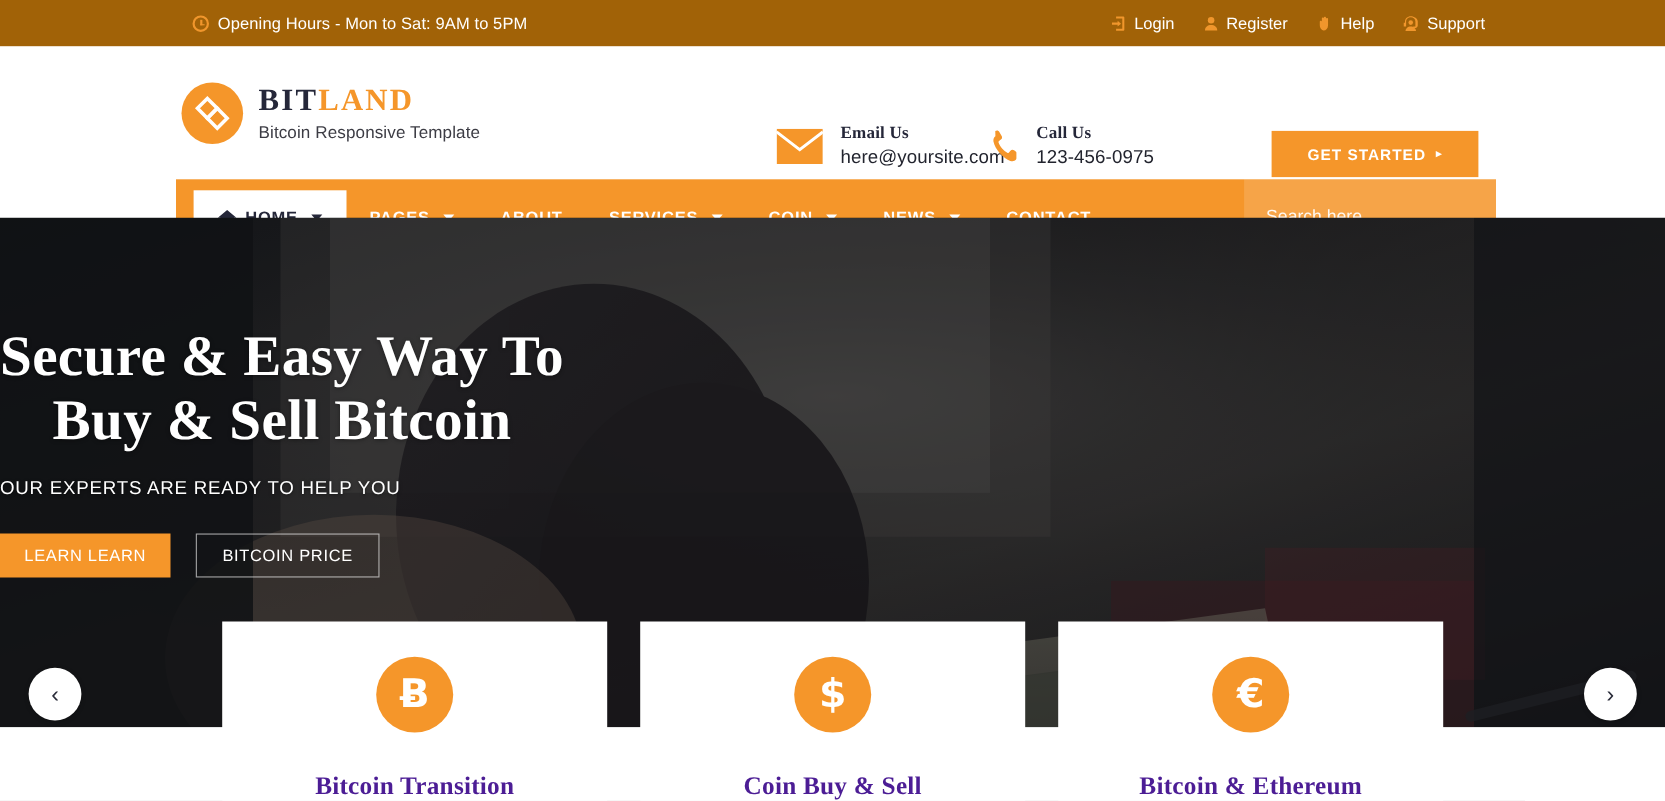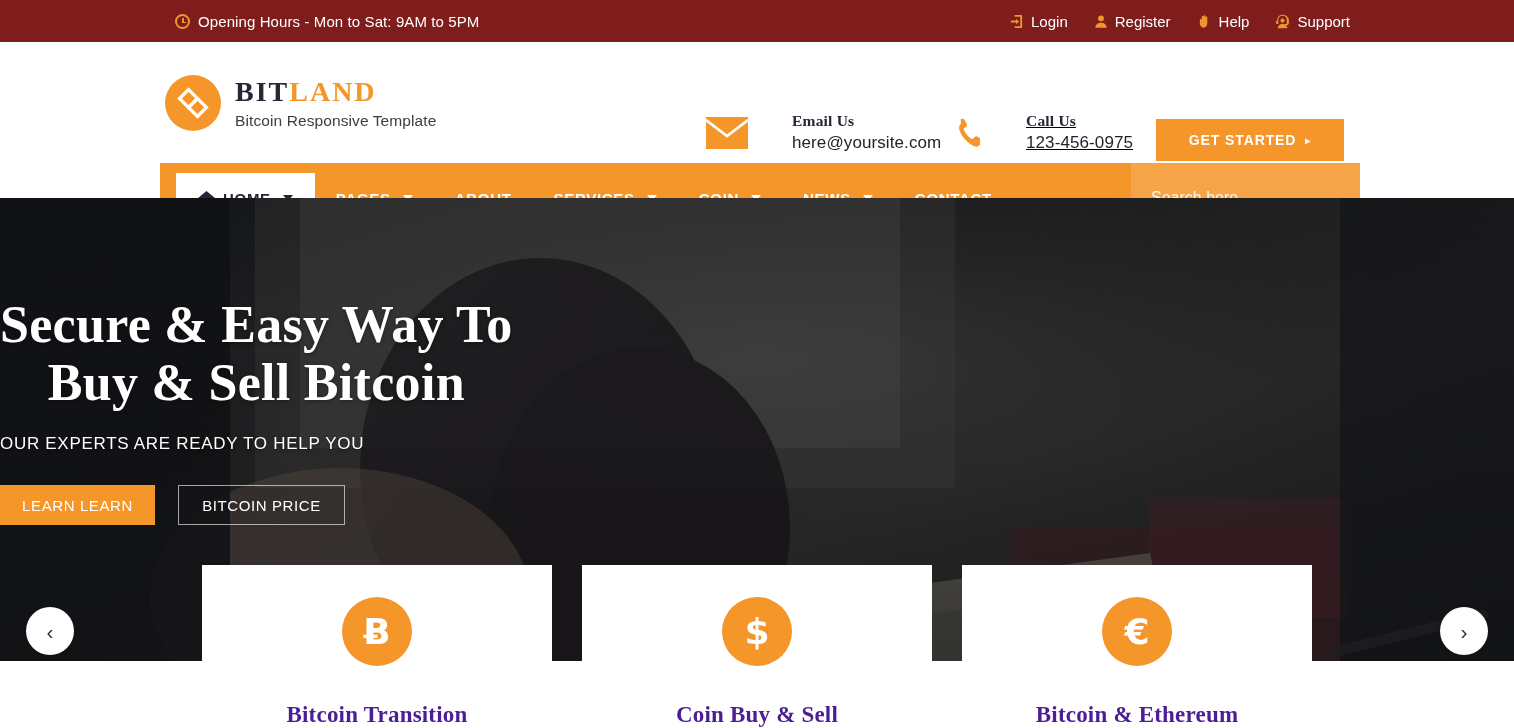--- a/index.html
+++ b/index.html
@@ -8,21 +8,21 @@
     overflow:hidden;
     background:#ffffff;
     font-family:"Liberation Sans", sans-serif;
     -webkit-font-smoothing:antialiased;
   }
   .page { position:relative; width:1514px; height:728px; }
 
   
   .topbar {
     position:absolute; left:0; top:0; width:1514px; height:56px;
-    background:#7f1d1d;
+    background:#a16207;
     display:flex; align-items:center;
   }
   .topbar-left {
     position:absolute; left:175px; top:0; height:42px;
     display:flex; align-items:center; gap:8px;
   }
   .topbar-left .lbl {
     color:#ffffff; font-size:15px; letter-spacing:.1px;
   }
   .clock-icon {
@@ -71,22 +71,22 @@
   }
   .logo-name .accent { color:#f5962a; }
   .logo-sub {
     font-size:15.5px; color:#3c3c44; margin-top:7px; letter-spacing:.1px;
   }
 
   .contact-block {
     position:absolute; top:70px; display:flex; align-items:center; gap:16px;
   }
   .contact-email { left:706px; }
-  .contact-call  { left:952px;text-decoration:underline; }
-  .ct-txt { display:flex; flex-direction:column;margin-left:28px; }
+  .contact-call  { left:896px; }
+  .ct-txt { display:flex; flex-direction:column; }
   .ct-label {
     font-family:"Liberation Serif", serif;
     font-size:15.5px; font-weight:bold; color:#252739; letter-spacing:.2px;
   }
   .ct-value { font-size:17px; color:#22242e; margin-top:3px; letter-spacing:.1px; }
   .env-icon { width:42px; height:32px; flex:0 0 auto; }
   .phone-icon { width:30px; height:34px; flex:0 0 auto; display:flex; align-items:center; justify-content:center; }
 
   .btn-started {
     position:absolute; left:1156px; top:77px;

